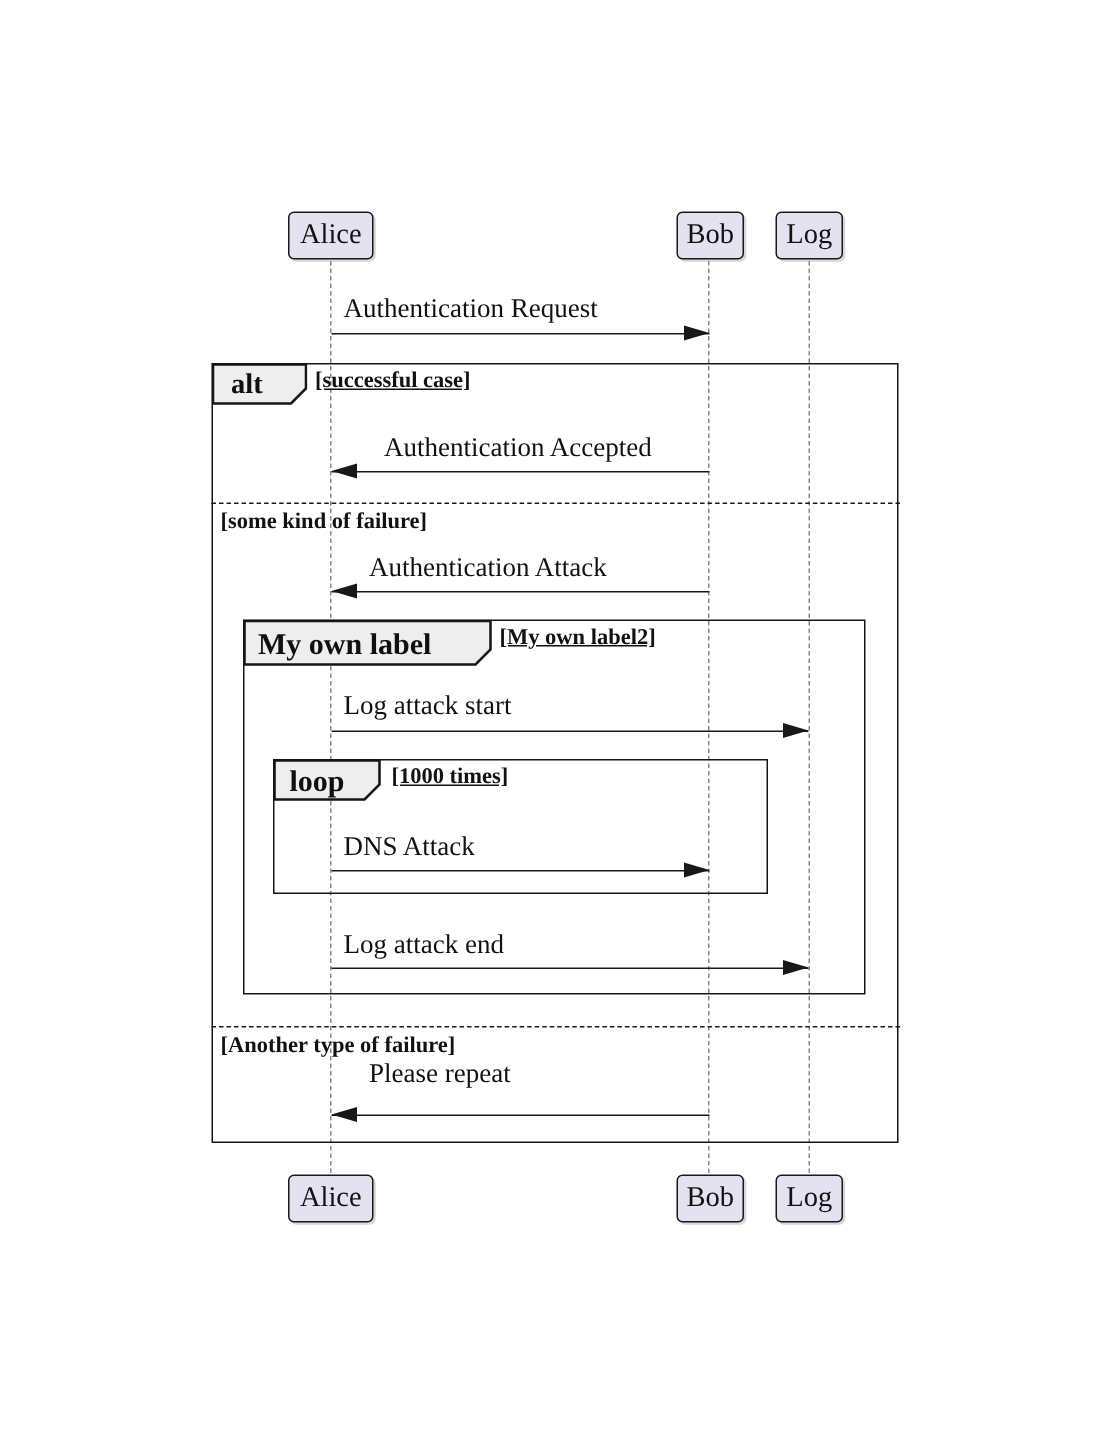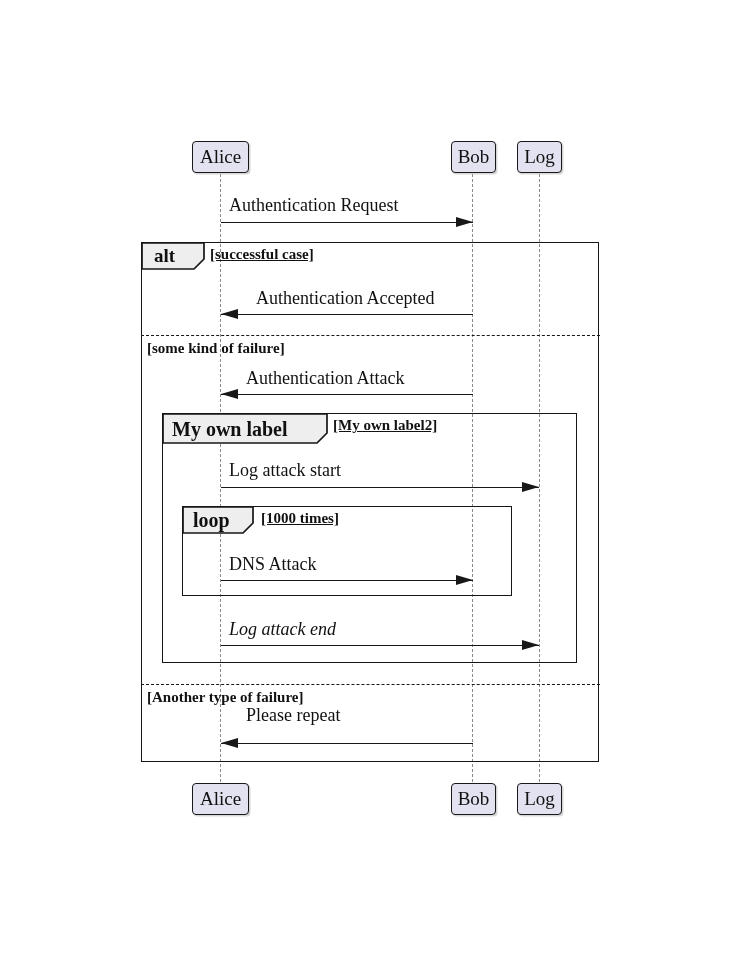--- a/index.html
+++ b/index.html
@@ -102,21 +102,21 @@
     <div class="line"></div>
     <div class="head"></div>
   </div>
 
   <div class="msg-text" style="left:229px; top:553px;">DNS Attack</div>
   <div class="arrow right" style="left:221px; top:575px; width:252px;">
     <div class="line"></div>
     <div class="head"></div>
   </div>
 
-  <div class="msg-text" style="left:229px; top:618px;font-style:italic;">Log attack end</div>
+  <div class="msg-text" style="left:229px; top:618px;">Log attack end</div>
   <div class="arrow right" style="left:221px; top:640px; width:318px;">
     <div class="line"></div>
     <div class="head"></div>
   </div>
 
   <div class="msg-text" style="left:246px; top:704px;">Please repeat</div>
   <div class="arrow left" style="left:221px; top:738px; width:252px;">
     <div class="line"></div>
     <div class="head"></div>
   </div>

